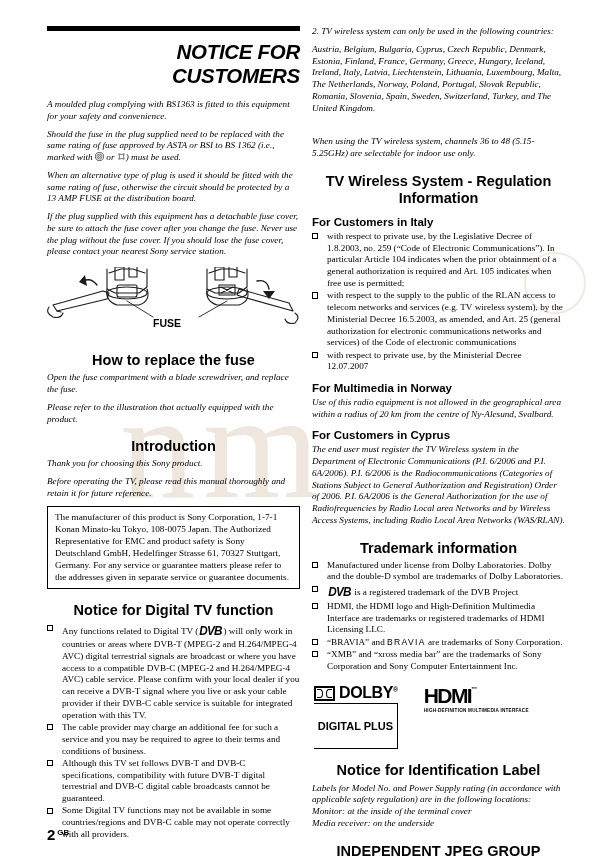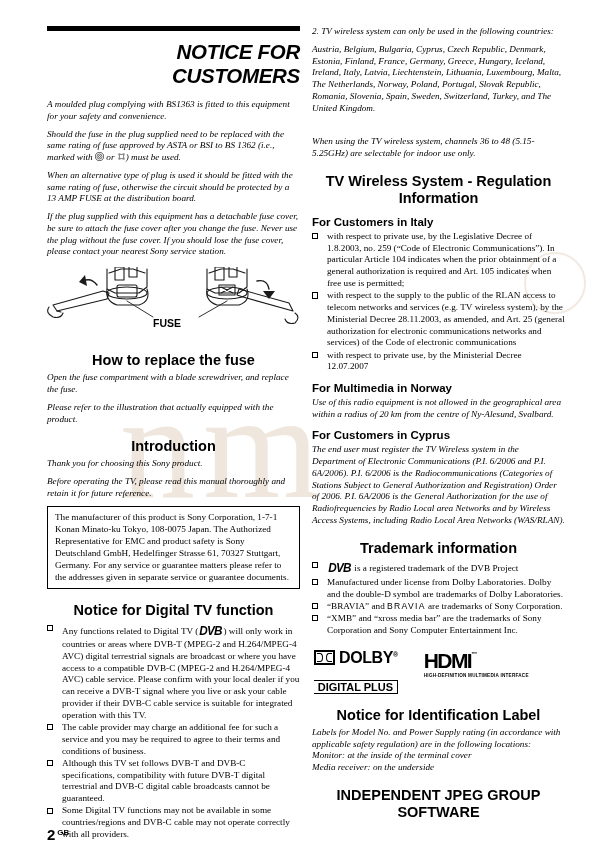--- a/index.html
+++ b/index.html
@@ -205,27 +205,27 @@
     font-weight: bold;
     font-size: 16px;
     letter-spacing: -0.4px;
     line-height: 1;
   }
   .dolby-word sup { font-size: 7px; vertical-align: 6px; }
   .dolby-bottom {
     border-top: 1.8px solid #000;
     border-bottom: 1.8px solid #000;
     border-right: 1.8px solid #000;
-    margin-top: 14px;
+    margin-top: 2px;
     text-align: center;
     font-family: "Liberation Sans", sans-serif;
     font-weight: bold;
     font-size: 11px;
     letter-spacing: 0px;
-    padding: 0 3px;
+    padding: 16px 3px;
   }
   .hdmi { display: flex; flex-direction: column; }
   .hdmi-word {
     font-family: "Liberation Sans", sans-serif;
     font-weight: bold;
     font-size: 21px;
     letter-spacing: -1.6px;
     line-height: 1;
     position: relative;
     display: inline-block;
@@ -364,35 +364,35 @@
 
       <p class="body" style="margin-top:26px">2. TV wireless system can only be used in the following countries:</p>
       <p class="body">Austria, Belgium, Bulgaria, Cyprus, Czech Republic, Denmark, Estonia, Finland, France, Germany, Greece, Hungary, Iceland, Ireland, Italy, Latvia, Liechtenstein, Lithuania, Luxembourg, Malta, The Netherlands, Norway, Poland, Portugal, Slovak Republic, Romania, Slovenia, Spain, Sweden, Switzerland, Turkey, and The United Kingdom.</p>
       <p class="body" style="margin-top:22px">When using the TV wireless system, channels 36 to 48 (5.15-5.25GHz) are selectable for indoor use only.</p>
 
       <h2 class="sec">TV Wireless System - Regulation Information</h2>
 
       <h3 class="sub">For Customers in Italy</h3>
       <ul class="checks">
         <li><span class="box"></span><span>with respect to private use, by the Legislative Decree of 1.8.2003, no. 259 (“Code of Electronic Communications”). In particular Article 104 indicates when the prior obtainment of a general authorization is required and Art. 105 indicates when free use is permitted;</span></li>
-        <li><span class="box"></span><span>with respect to the supply to the public of the RLAN access to telecom networks and services (e.g. TV wireless system), by the Ministerial Decree 28.11.2003, as amended, and Art. 25 (general authorization for electronic communications networks and services) of the Code of electronic communications</span></li>
+        <li><span class="box"></span><span>with respect to the supply to the public of the RLAN access to telecom networks and services (e.g. TV wireless system), by the Ministerial Decree 16.5.2003, as amended, and Art. 25 (general authorization for electronic communications networks and services) of the Code of electronic communications</span></li>
         <li><span class="box"></span><span>with respect to private use, by the Ministerial Decree 12.07.2007</span></li>
       </ul>
 
       <h3 class="sub">For Multimedia in Norway</h3>
       <p class="body">Use of this radio equipment is not allowed in the geographical area within a radius of 20 km from the centre of Ny-Alesund, Svalbard.</p>
 
       <h3 class="sub">For Customers in Cyprus</h3>
       <p class="body">The end user must register the TV Wireless system in the Department of Electronic Communications (P.I. 6/2006 and P.I. 6A/2006). P.I. 6/2006 is the Radiocommunications (Categories of Stations Subject to General Authorization and Registration) Order of 2006. P.I. 6A/2006 is the General Authorization for the use of Radiofrequencies by Radio Local area Networks and by Wireless Access Systems, including Radio Local Area Networks (WAS/RLAN).</p>
 
       <h2 class="sec">Trademark information</h2>
       <ul class="checks">
+        <li><span class="box"></span><span>Manufactured under license from Dolby Laboratories. Dolby and the double-D symbol are trademarks of Dolby Laboratories.</span></li>
         <li><span class="box"></span><span class="dvb-big">DVB</span><span> is a registered trademark of the DVB Project</span></li>
-        <li><span class="box"></span><span>Manufactured under license from Dolby Laboratories. Dolby and the double-D symbol are trademarks of Dolby Laboratories.</span></li>
-        <li><span class="box"></span></li>
+        <li><span class="box"></span><span>HDMI, the HDMI logo and High-Definition Multimedia Interface are trademarks or registered trademarks of HDMI Licensing LLC.</span></li>
         <li><span class="box"></span><span>“BRAVIA” and </span><span class="bravia-sp">BRAVIA</span><span> are trademarks of Sony Corporation.</span></li>
         <li><span class="box"></span><span>“XMB” and “xross media bar” are the trademarks of Sony Corporation and Sony Computer Entertainment Inc.</span></li>
       </ul>
 
       <div class="logorow">
         <div class="dolby">
           <div class="dolby-top">
             <span class="dolby-dd"></span>
             <span class="dolby-word"><span>DOLBY</span><sup>®</sup></span>
           </div>

